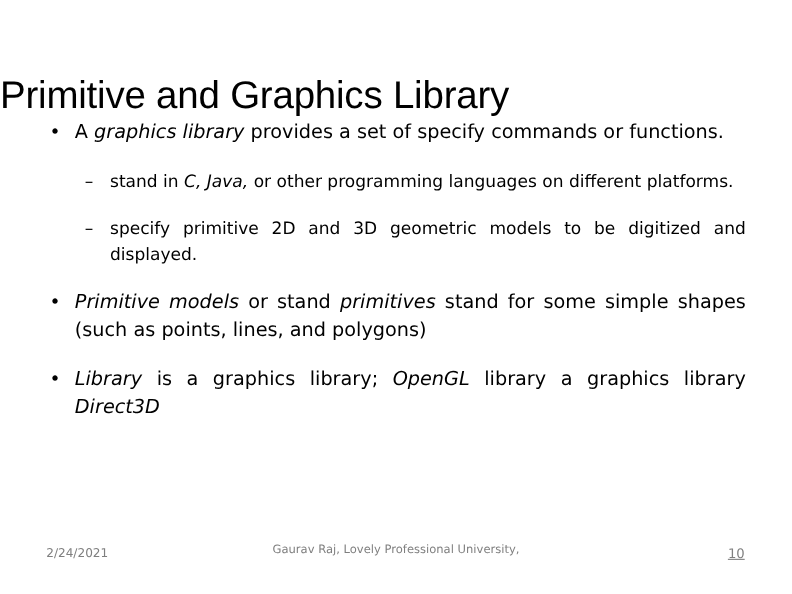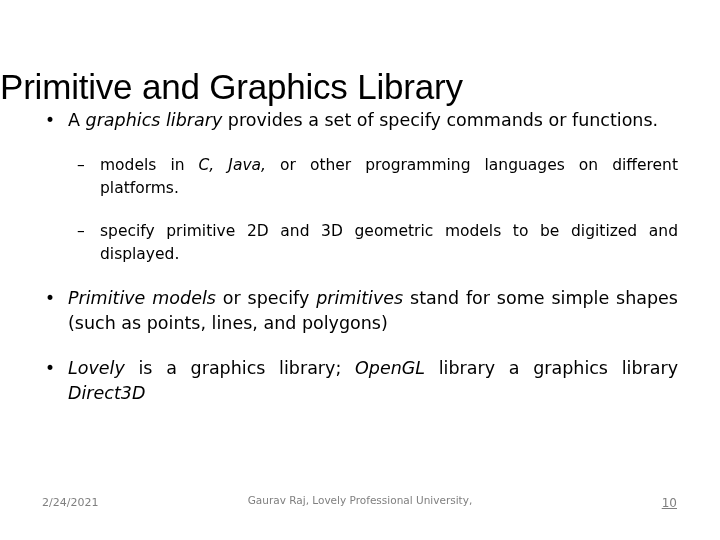--- a/index.html
+++ b/index.html
@@ -139,35 +139,35 @@
 
   <div class="body-area">
 
     <p class="bullet-l1">
       <span class="marker">•</span><span>A </span><i>graphics library</i><span> provides a set of specify commands or functions.</span>
     </p>
 
     <div class="sub-group">
 
       <p class="bullet-l2 gap-lg">
-        <span class="marker">–</span><span>models in </span><i>C, Java,</i><span> or other programming languages on different platforms.</span>
+        <span class="marker">–</span><span>stand in </span><i>C, Java,</i><span> or other programming languages on different platforms.</span>
       </p>
 
       <p class="bullet-l2">
         <span class="marker">–</span><span> specify primitive 2D and 3D geometric models to be digitized and displayed.</span>
       </p>
 
     </div>
 
     <p class="bullet-l1 gap-lg">
-      <span class="marker">•</span><i>Primitive models</i><span> or specify </span><i>primitives</i><span> stand for some simple shapes (such as points, lines, and polygons)</span>
+      <span class="marker">•</span><i>Primitive models</i><span> or stand </span><i>primitives</i><span> stand for some simple shapes (such as points, lines, and polygons)</span>
     </p>
 
     <p class="bullet-l1">
-      <span class="marker">•</span><i>Lovely</i><span> is a graphics library; </span><i>OpenGL</i><span> library a graphics library </span><i>Direct3D</i>
+      <span class="marker">•</span><i>Library</i><span> is a graphics library; </span><i>OpenGL</i><span> library a graphics library </span><i>Direct3D</i>
     </p>
 
   </div>
 
   <div class="footer">
     <div class="footer-date">2/24/2021</div>
     <div class="footer-center">
       <div>Gaurav Raj, Lovely Professional University,</div>
     </div>
     <div class="footer-page">10</div>

